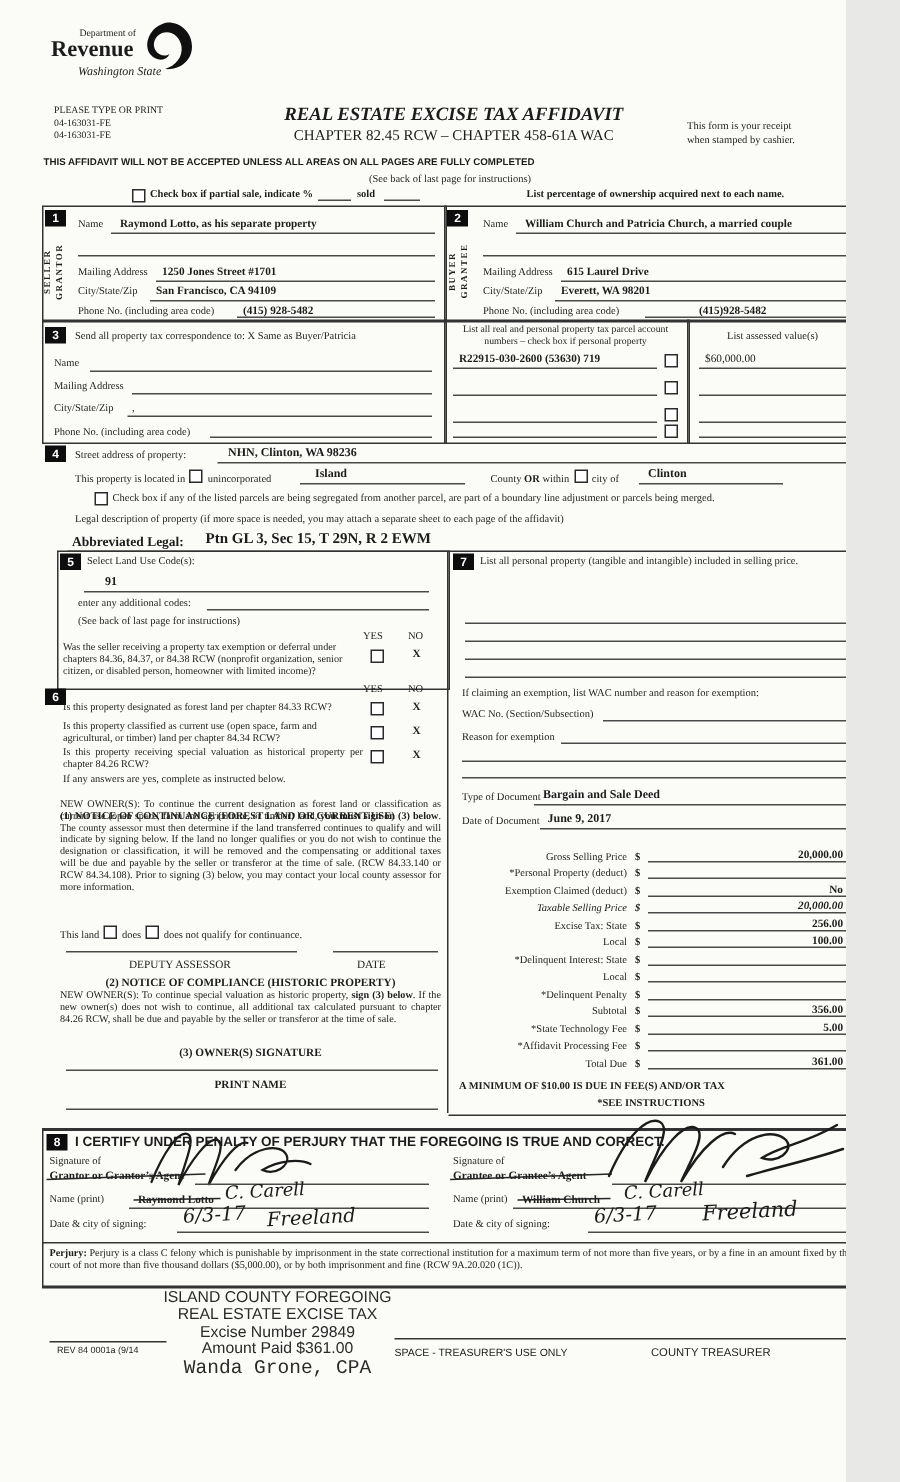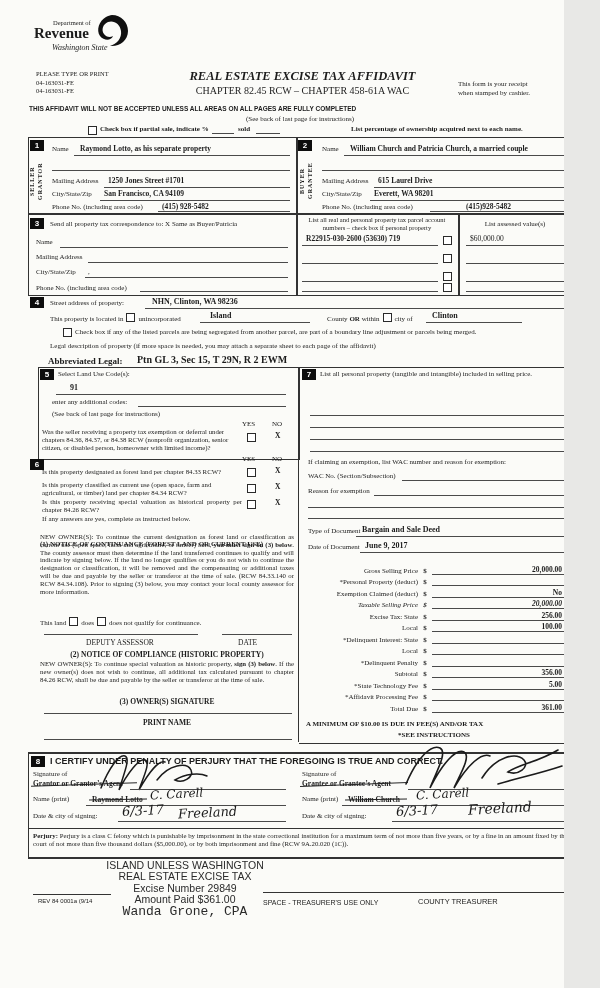--- a/index.html
+++ b/index.html
@@ -331,25 +331,25 @@
   <div class="hw" style="left:468px;top:800px;font-size:14px;">Freeland</div>
   <div class="ul" style="left:392px;top:821px;width:176px;"></div>
 
   <div class="hl" style="left:28px;top:828px;width:544px;"></div>
   <div class="abs t68" style="left:33px;top:832px;width:536px;"><span class="b">Perjury:</span> <span>Perjury is a class C felony which is punishable by imprisonment in the state correctional institution for a maximum term of not more than five years, or by a fine in an amount fixed by the court of not more than five thousand dollars ($5,000.00), or by both imprisonment and fine (RCW 9A.20.020 (1C)).</span></div>
 
   <div class="hl" style="left:33px;top:894px;width:78px;"></div>
   <div class="abs sans t6" style="left:38px;top:898px;">REV 84 0001a (9/14</div>
 
   <div class="abs stamp" style="left:95px;top:860px;width:180px;">
-    <div style="font-size:10.5px;">ISLAND UNLESS WASHINGTON</div>
+    <div style="font-size:10.5px;">ISLAND COUNTY FOREGOING</div>
     <div style="font-size:10.5px;">REAL ESTATE EXCISE TAX</div>
     <div style="font-size:10.5px;">Excise Number 29849</div>
     <div style="font-size:10.5px;">Amount Paid $361.00</div>
     <div style="font-size:13px;font-family:Liberation Mono, monospace;">Wanda Grone, CPA</div>
   </div>
 
   <div class="hl" style="left:263px;top:892px;width:307px;"></div>
   <div class="abs sans t7" style="left:263px;top:899px;">SPACE - TREASURER'S USE ONLY</div>
-  <div class="abs sans t75" style="left:418px;top:897px;">COUNTY TREASURER</div>
+  <div class="abs sans t75" style="left:434px;top:897px;">COUNTY TREASURER</div>
 
   <div class="abs" style="left:590px;top:855px;width:3px;height:133px;background:#2e2e2e;"></div>
 </div>
 
 </body></html>

